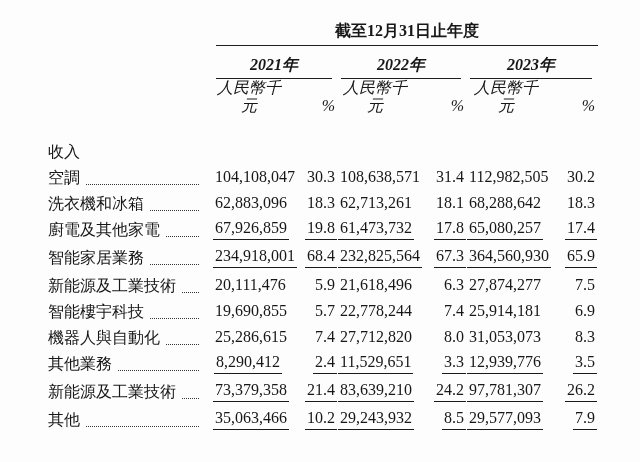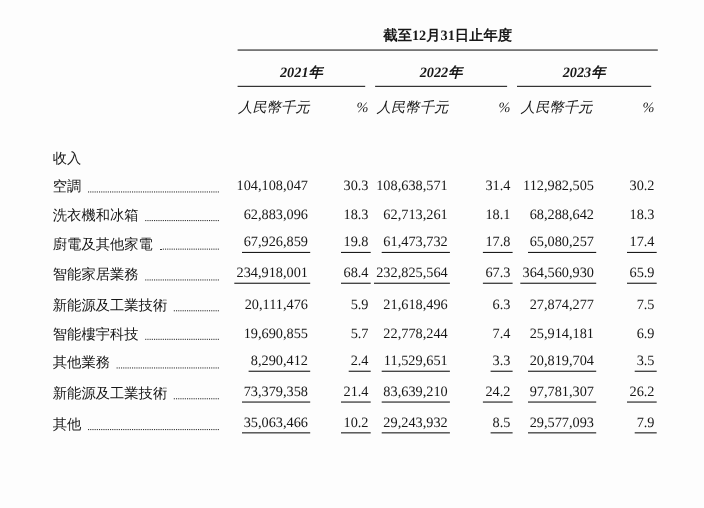--- a/index.html
+++ b/index.html
@@ -10,21 +10,21 @@
     color: #171717;
     font-family: "Liberation Serif", "DejaVu Serif", serif;
     overflow: hidden;
   }
   .page { padding: 10px 0 0 48px; }
 
   table {
     border-collapse: collapse;
     table-layout: fixed;
     width: 550px;
-    font-size: 13px;
+    font-size: 16px;
     line-height: 1.15;
   }
   th, td { padding: 0; }
 
   
   thead th { vertical-align: bottom; font-weight: bold; }
   tr.r-period th { height: 36px; }
   .period-wrap {
     border-bottom: 1.3px solid #1e1e1e;
     text-align: center;
@@ -201,33 +201,47 @@
             </div>
           </td>
         <td class="amt"><span class="val">19,690,855</span></td>
         <td class="pct"><span class="val">5.7</span></td>
         <td class="amt"><span class="val">22,778,244</span></td>
         <td class="pct"><span class="val">7.4</span></td>
         <td class="amt"><span class="val">25,914,181</span></td>
         <td class="pct"><span class="val">6.9</span></td>
       </tr>
 
+      <tr>
+        <td>
+            <div class="lbl-flex">
+              <span class="lt">機器人與自動化</span>
+              <span class="leader"></span>
+            </div>
+          </td>
+        <td class="amt"><span class="val">25,286,615</span></td>
+        <td class="pct"><span class="val">7.4</span></td>
+        <td class="amt"><span class="val">27,712,820</span></td>
+        <td class="pct"><span class="val">8.0</span></td>
+        <td class="amt"><span class="val">31,053,073</span></td>
+        <td class="pct"><span class="val">8.3</span></td>
+      </tr>
 
       <tr class="ul">
         <td>
             <div class="lbl-flex">
               <span class="lt">其他業務</span>
               <span class="leader"></span>
             </div>
           </td>
         <td class="amt"><span class="val">8,290,412</span></td>
         <td class="pct"><span class="val">2.4</span></td>
         <td class="amt"><span class="val">11,529,651</span></td>
         <td class="pct"><span class="val">3.3</span></td>
-        <td class="amt"><span class="val">20,819,704</span></td>
+        <td class="amt"><span class="val">12,939,776</span></td>
         <td class="pct"><span class="val">3.5</span></td>
       </tr>
 
       <tr class="b ul tall">
         <td>
             <div class="lbl-flex">
               <span class="lt">新能源及工業技術</span>
               <span class="leader"></span>
             </div>
           </td>

